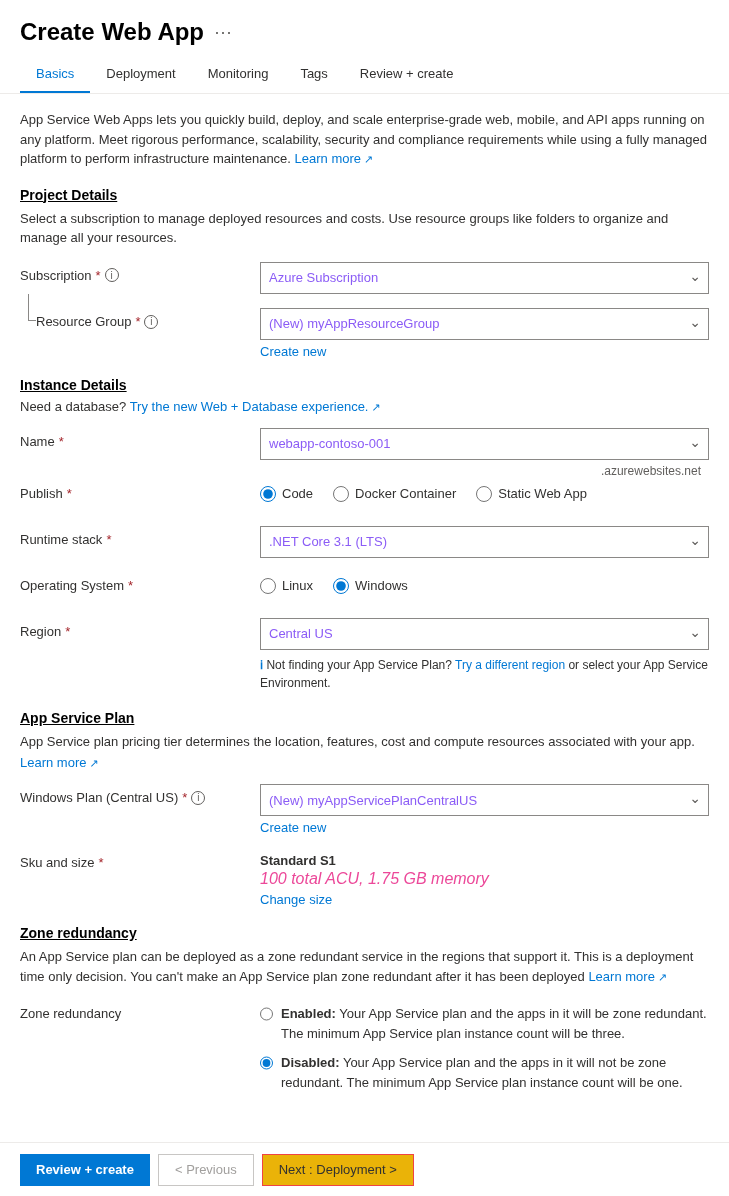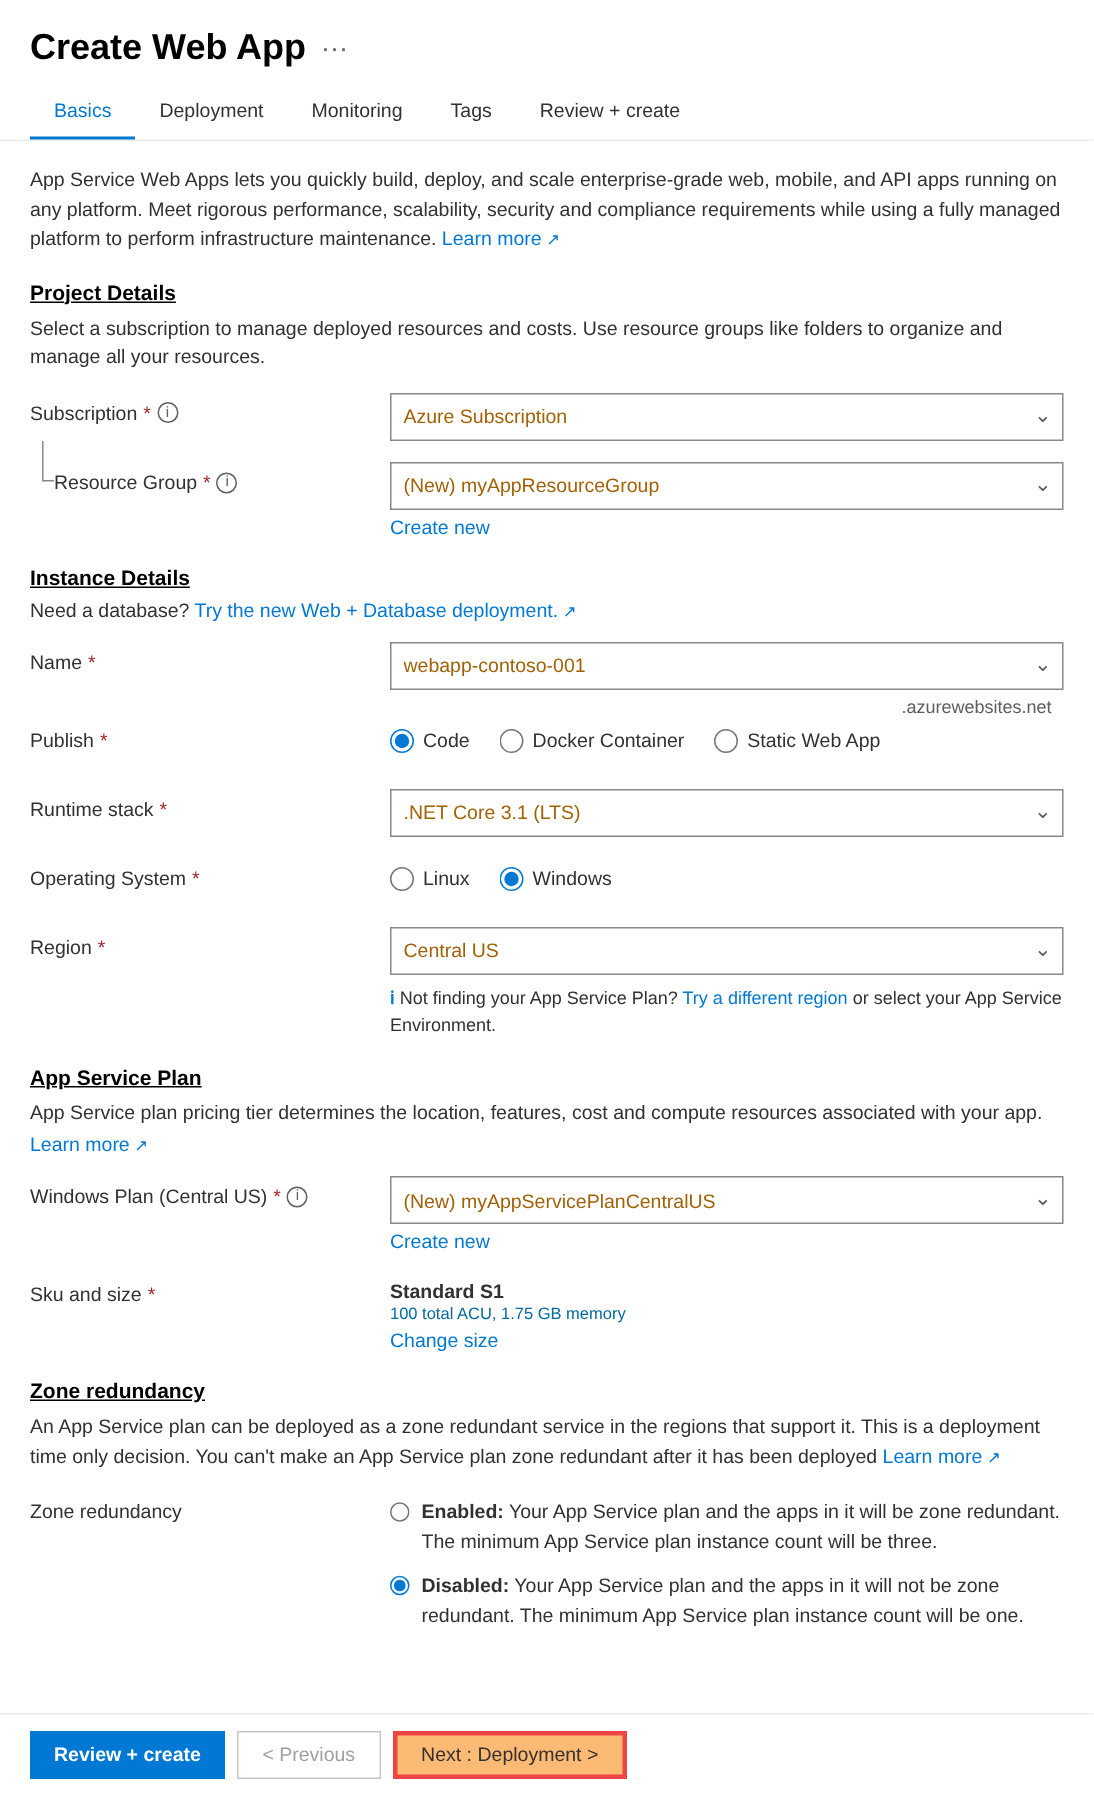--- a/index.html
+++ b/index.html
@@ -112,21 +112,21 @@
     .form-control {
       flex: 1;
       position: relative;
     }
     .select-field {
       width: 100%;
       height: 32px;
       border: 1px solid #8a8886;
       padding: 0 30px 0 8px;
       font-size: 13px;
-      color: #a16207;
+      color: #8b5cf6;
       background: #fff;
       appearance: none;
       cursor: pointer;
     }
     .select-wrapper {
       position: relative;
       width: 100%;
     }
     .select-wrapper::after {
       content: '⌄';
@@ -233,23 +233,24 @@
       text-decoration: none;
     }
     .sku-box {
       padding-top: 4px;
     }
     .sku-name {
       font-weight: 700;
       font-size: 13px;
     }
     .sku-details {
-      font-size: 11px;
-      color: #0369a1;
+      font-size: 16px;
+      color: #ec4899;
       margin-top: 2px;
+      font-style: italic;
     }
     .change-size-link {
       color: #0078d4;
       font-size: 13px;
       text-decoration: none;
       display: block;
       margin-top: 4px;
       cursor: pointer;
     }
     .zone-redundancy-options {
@@ -302,23 +303,23 @@
       font-size: 13px;
       cursor: pointer;
       height: 32px;
     }
     .btn-secondary:disabled {
       color: #a19f9d;
       border-color: #c8c6c4;
       cursor: not-allowed;
     }
     .btn-next {
-      background: #fdba74;
-      color: #323130;
-      border: 3px solid #ef4444;
+      background: #eab308;
+      color: #323130;
+      border: 1px solid #ef4444;
       padding: 2px 16px;
       font-size: 13px;
       cursor: pointer;
       height: 32px;
     }
     .page-content-wrapper {
       padding-bottom: 70px;
     }
     .instance-db-link {
       font-size: 13px;
@@ -404,21 +405,21 @@
             <option>(New) myAppResourceGroup</option>
           </select>
         </div>
         <a class="create-new-link">Create new</a>
       </div>
     </div>
 
     <div class="section-title">Instance Details</div>
     <p class="instance-db-link">
       <span>Need a database?</span>
-      <a>Try the new Web + Database deployment.</a>
+      <a>Try the new Web + Database experience.</a>
     </p>
 
     <div class="form-row">
       <div class="form-label">
         <span>Name</span>
         <span class="required">*</span>
       </div>
       <div class="form-control">
         <div class="name-field-wrapper">
           <div class="select-wrapper">

